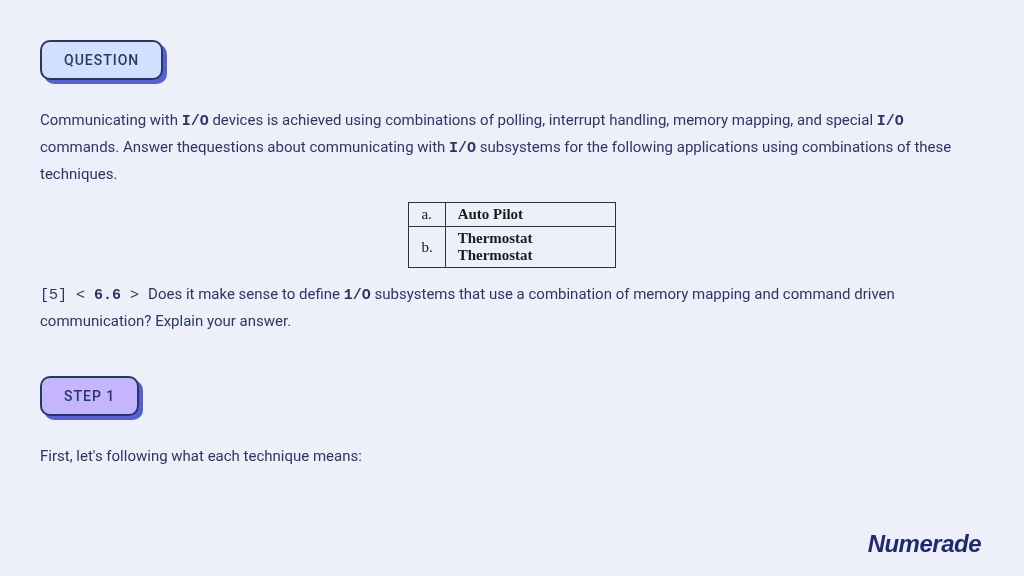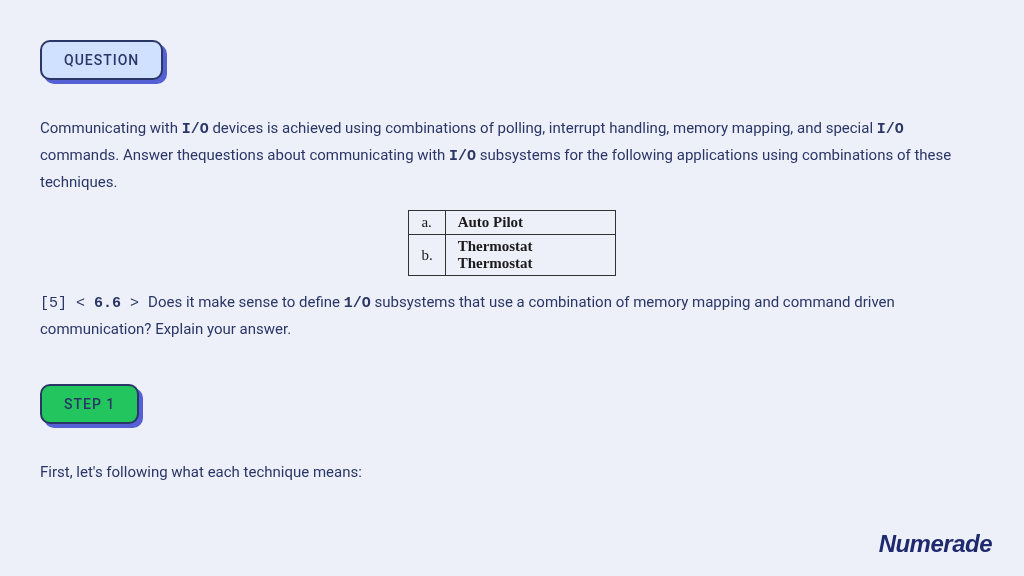--- a/index.html
+++ b/index.html
@@ -11,42 +11,42 @@
     color: #2a3666;
     position: relative;
     overflow: hidden;
   }
   .content {
     padding: 40px 40px 0 40px;
   }
   .badge {
     display: inline-block;
     position: relative;
-    margin-bottom: 36px;
+    margin-bottom: 28px;
   }
   .badge-shadow {
     position: absolute;
     top: 4px;
     left: 4px;
     width: 100%;
     height: 100%;
     background: #5560d4;
     border-radius: 10px;
   }
   .badge-front {
     position: relative;
     padding: 10px 22px;
     border: 2px solid #2a3666;
     border-radius: 10px;
     font-size: 14px;
     letter-spacing: 1px;
     font-weight: 500;
   }
   .badge-question .badge-front { background: #cfe1ff; color: #2a3666; }
-  .badge-step .badge-front { background: #22c55e; color: #2a3666; }
+  .badge-step .badge-front { background: #c4b5fd; color: #2a3666; }
   .paragraph {
     font-size: 15px;
     line-height: 1.65;
     color: #2a3666;
     margin-bottom: 16px;
   }
   .serif { font-family: Liberation Mono, monospace; }
   .bold { font-weight: 600; }
   .table-wrap {
     display: flex;
@@ -62,21 +62,21 @@
   table td {
     border: 1px solid #333;
     padding: 3px 12px;
   }
   table td:first-child { width: 36px; }
   table td:last-child { width: 170px; font-weight: bold; }
   .step-section { margin-top: 42px; }
   .logo {
     position: absolute;
     bottom: 18px;
-    right: 32px;
+    right: 43px;
     font-family: "Comic Sans MS", "Brush Script MT", cursive, sans-serif;
     font-weight: 700;
     font-style: italic;
     font-size: 24px;
     color: #1f2a6e;
     letter-spacing: -0.5px;
   }
 </style>
 </head>
 <body>

